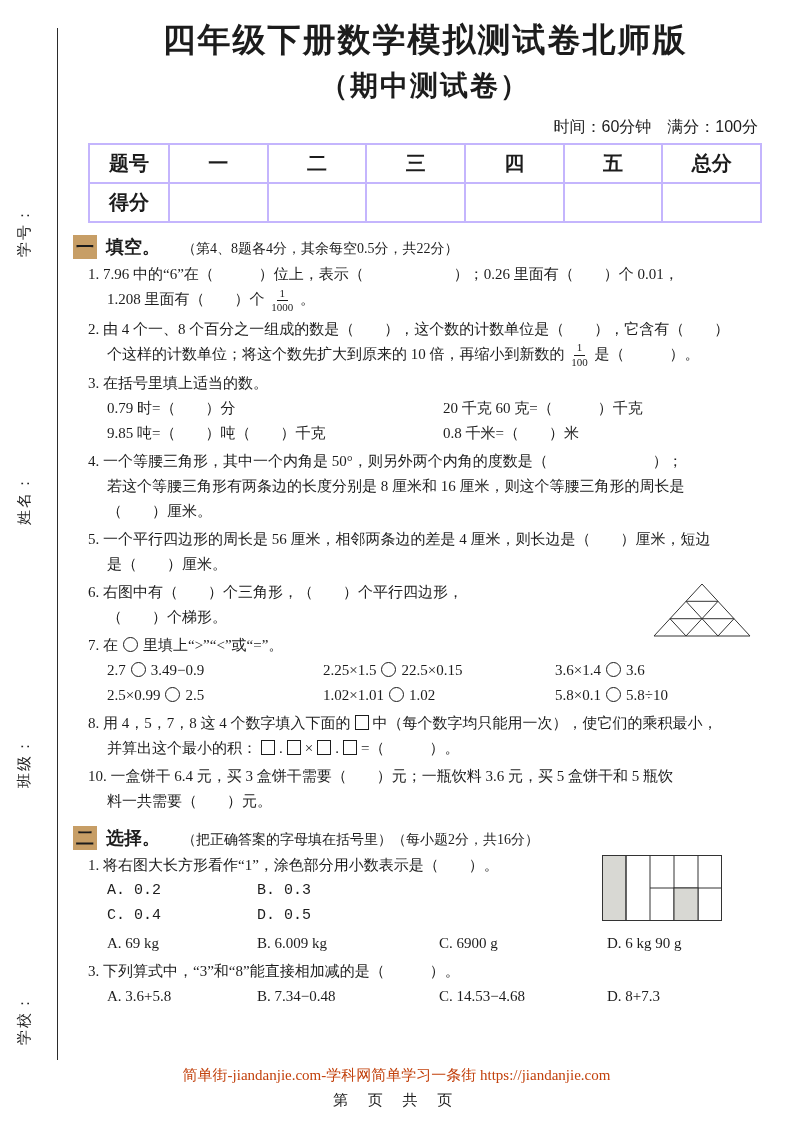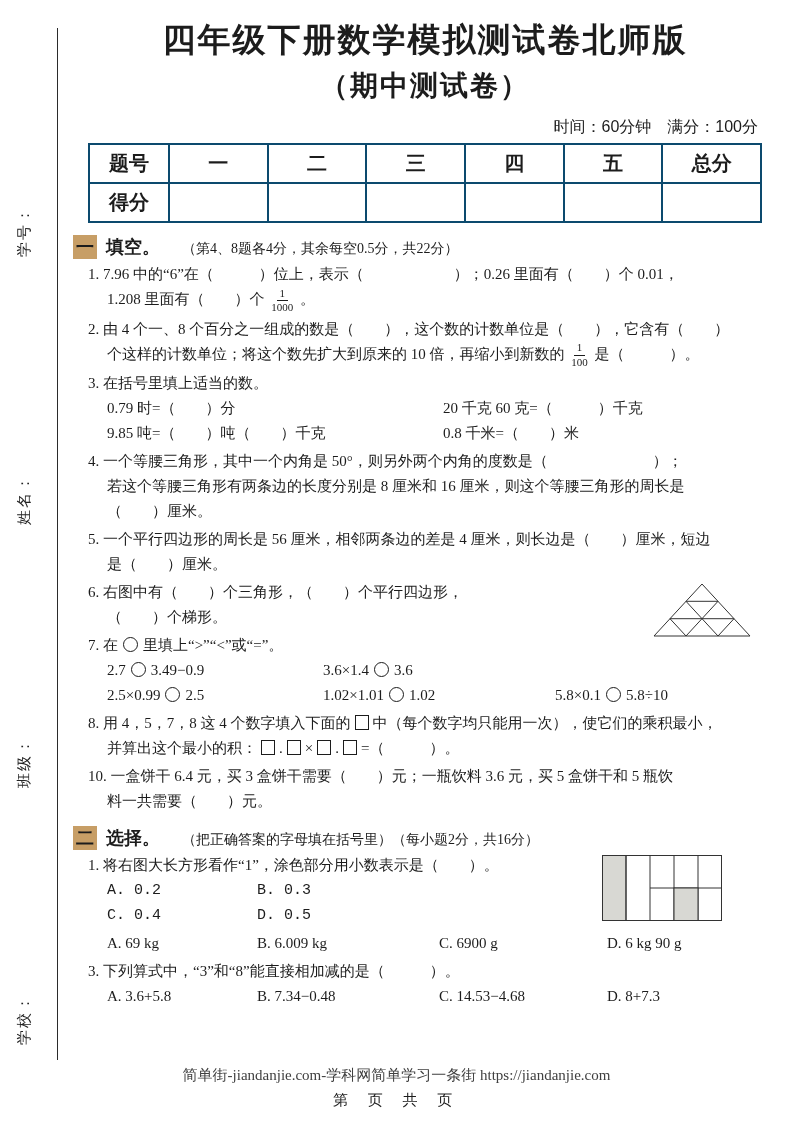--- a/index.html
+++ b/index.html
@@ -15,21 +15,21 @@
   .content { position:absolute; left:88px; top:18px; width:674px; }
 
   h1.title { font-family:"Liberation Sans", sans-serif; font-weight:bold; font-size:33px;
              text-align:center; letter-spacing:2px; }
   h2.subtitle { font-family:"Liberation Sans", sans-serif; font-weight:bold; font-size:28px;
                 text-align:center; margin-top:4px; letter-spacing:2px; }
   .meta { text-align:right; font-size:16px; margin-top:12px; padding-right:4px;
           font-family:"Liberation Sans", sans-serif; }
 
   table.score { width:100%; border-collapse:collapse; margin-top:5px; table-layout:fixed; }
-  table.score td { border:2px solid #0c4a6e; height:39px; text-align:center;
+  table.score td { border:2px solid #c4b5fd; height:39px; text-align:center;
                    font-family:"Liberation Sans", sans-serif; font-weight:bold; font-size:20px; }
   table.score td.c0 { width:80px; }
 
   .sec-head { margin-top:12px; margin-left:-15px; }
   .marker { display:inline-block; background:#c79e66; font-family:"Liberation Sans", sans-serif;
             font-weight:bold; font-size:18px; padding:0 3px; margin-right:5px; }
   .sec-title { font-family:"Liberation Sans", sans-serif; font-weight:bold; font-size:18px; }
   .sec-note { font-size:14px; margin-left:18px; }
 
   .q { margin-top:3px; }
@@ -56,21 +56,21 @@
   .q21 .rect-fig { float:right; margin:2px 40px 0 0; }
 
   .opt2 { display:flex; }
   .opt2 span { display:inline-block; width:150px;font-family:Liberation Mono, monospace; }
   .opt4 { display:flex; }
   .opt4 .o0 { width:150px; }
   .opt4 .o1 { width:182px; }
   .opt4 .o2 { width:168px; }
 
   .footer-red { position:absolute; left:0; right:0; bottom:37px; text-align:center;
-                color:#404040; font-size:15px; }
+                color:#c2410c; font-size:15px; }
   .footer-page { position:absolute; left:0; right:0; bottom:12px; text-align:center;
                  font-size:15px; letter-spacing:8px; }
   svg { display:block; }
 </style>
 </head>
 <body>
 
 <div class="page">
 
   <div class="margin-rule"></div>
@@ -174,20 +174,21 @@
       <div class="ln">6. 右图中有（　　）个三角形，（　　）个平行四边形，</div>
       <div class="ln cont">（　　）个梯形。</div>
     </div>
 
     <div class="q">
       <div class="ln">
         <span>7. 在</span><span class="circle"></span><span>里填上“&gt;”“&lt;”或“=”。</span>
       </div>
       <div class="ln cont cmp-row">
         <span class="c1"><span>2.7</span><span class="circle"></span><span>3.49−0.9</span></span>
+        <span class="c2"><span>2.25×1.5</span><span class="circle"></span><span>22.5×0.15</span></span>
         <span class="c3"><span>3.6×1.4</span><span class="circle"></span><span>3.6</span></span>
       </div>
       <div class="ln cont cmp-row">
         <span class="c1"><span>2.5×0.99</span><span class="circle"></span><span>2.5</span></span>
         <span class="c2"><span>1.02×1.01</span><span class="circle"></span><span>1.02</span></span>
         <span class="c3"><span>5.8×0.1</span><span class="circle"></span><span>5.8÷10</span></span>
       </div>
     </div>
 
     <div class="q">

